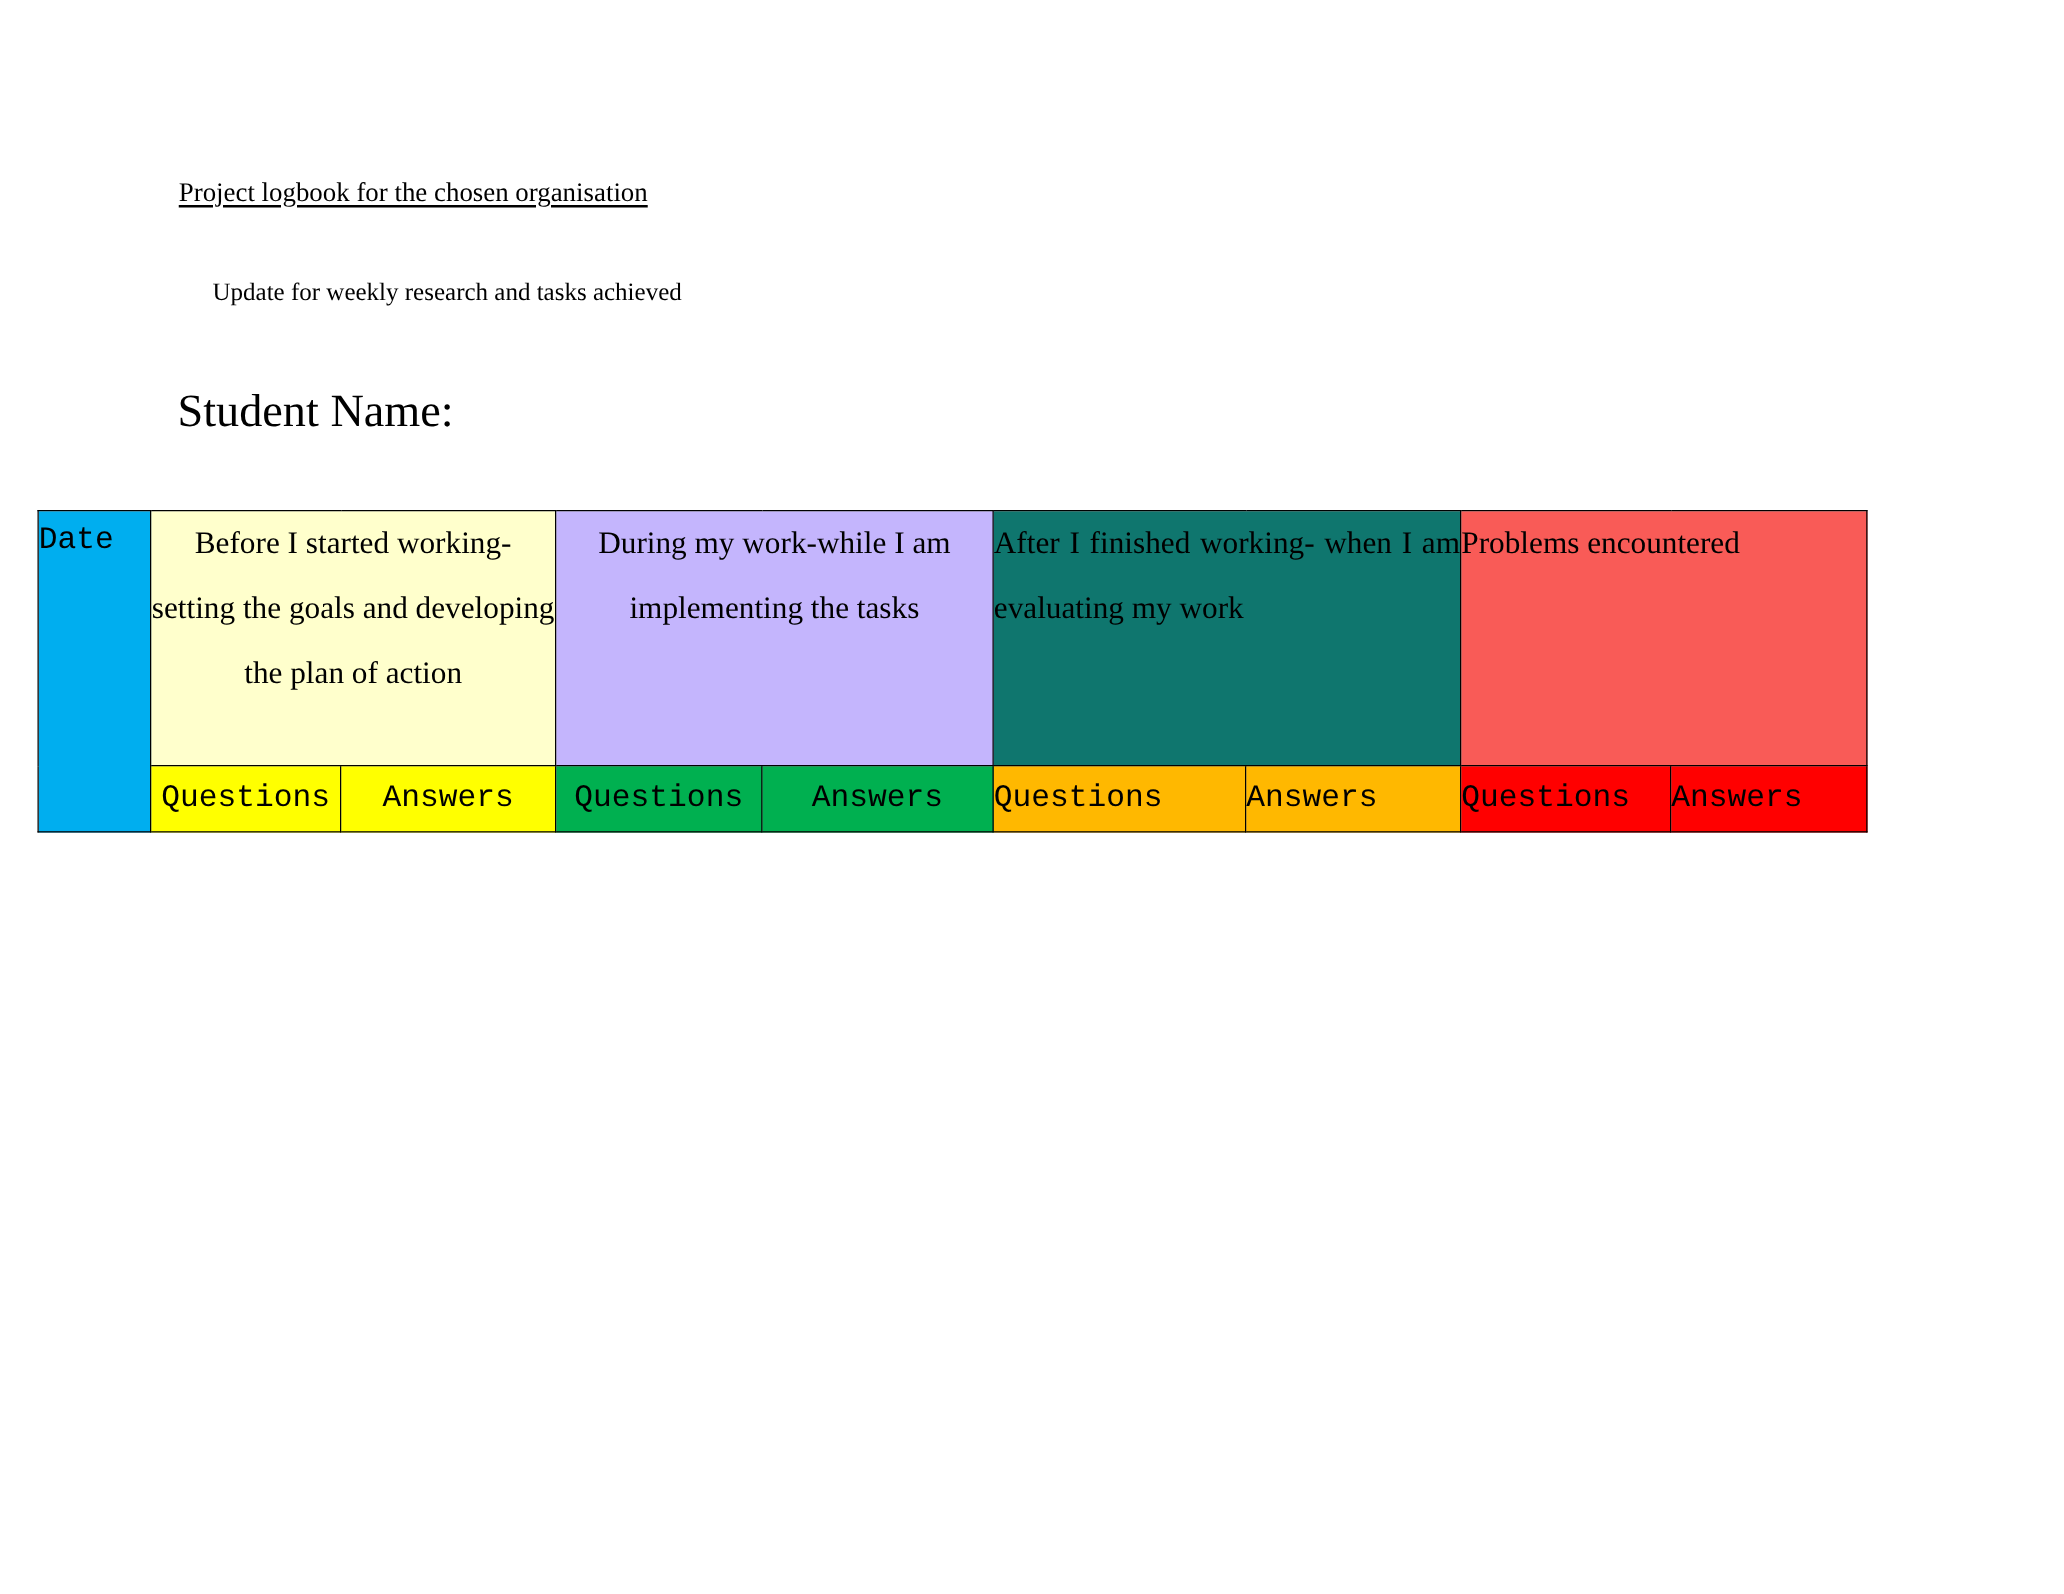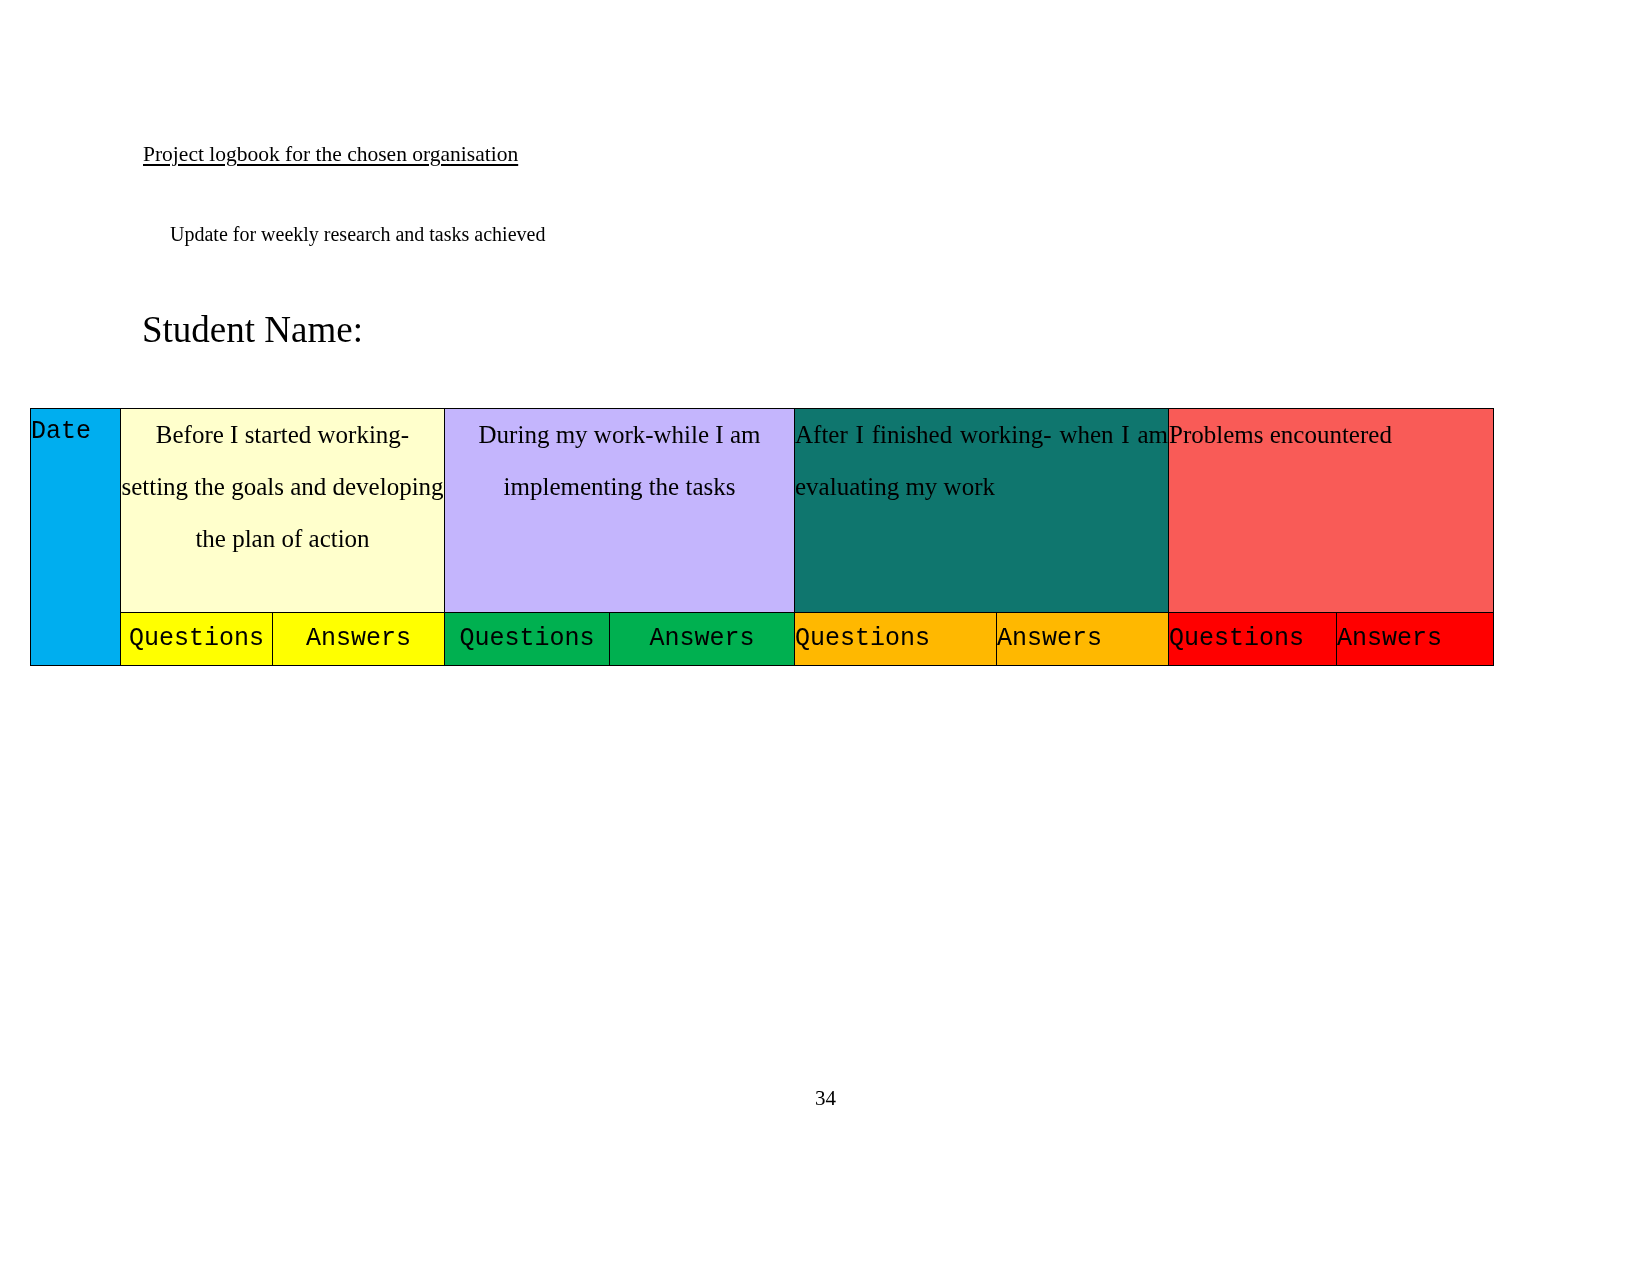--- a/index.html
+++ b/index.html
@@ -155,15 +155,14 @@
         <td class="sub-cell sub-green">Questions</td>
         <td class="sub-cell sub-green">Answers</td>
         <td class="sub-cell sub-amber">Questions</td>
         <td class="sub-cell sub-amber">Answers</td>
         <td class="sub-cell sub-red">Questions</td>
         <td class="sub-cell sub-red">Answers</td>
       </tr>
     </tbody>
   </table>
 
-  <div class="page-number">34</div>
 
 </div>
 
 </body></html>

